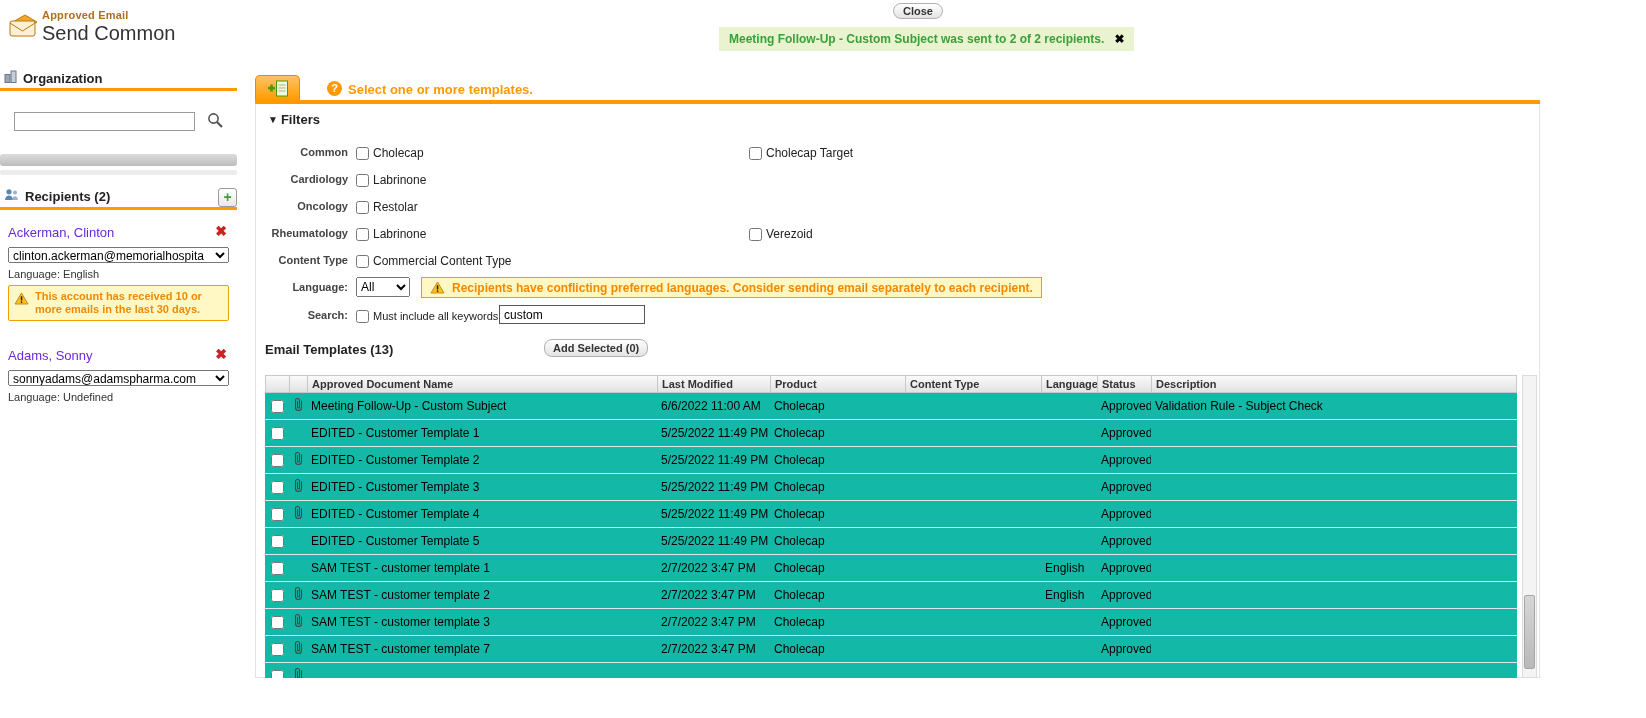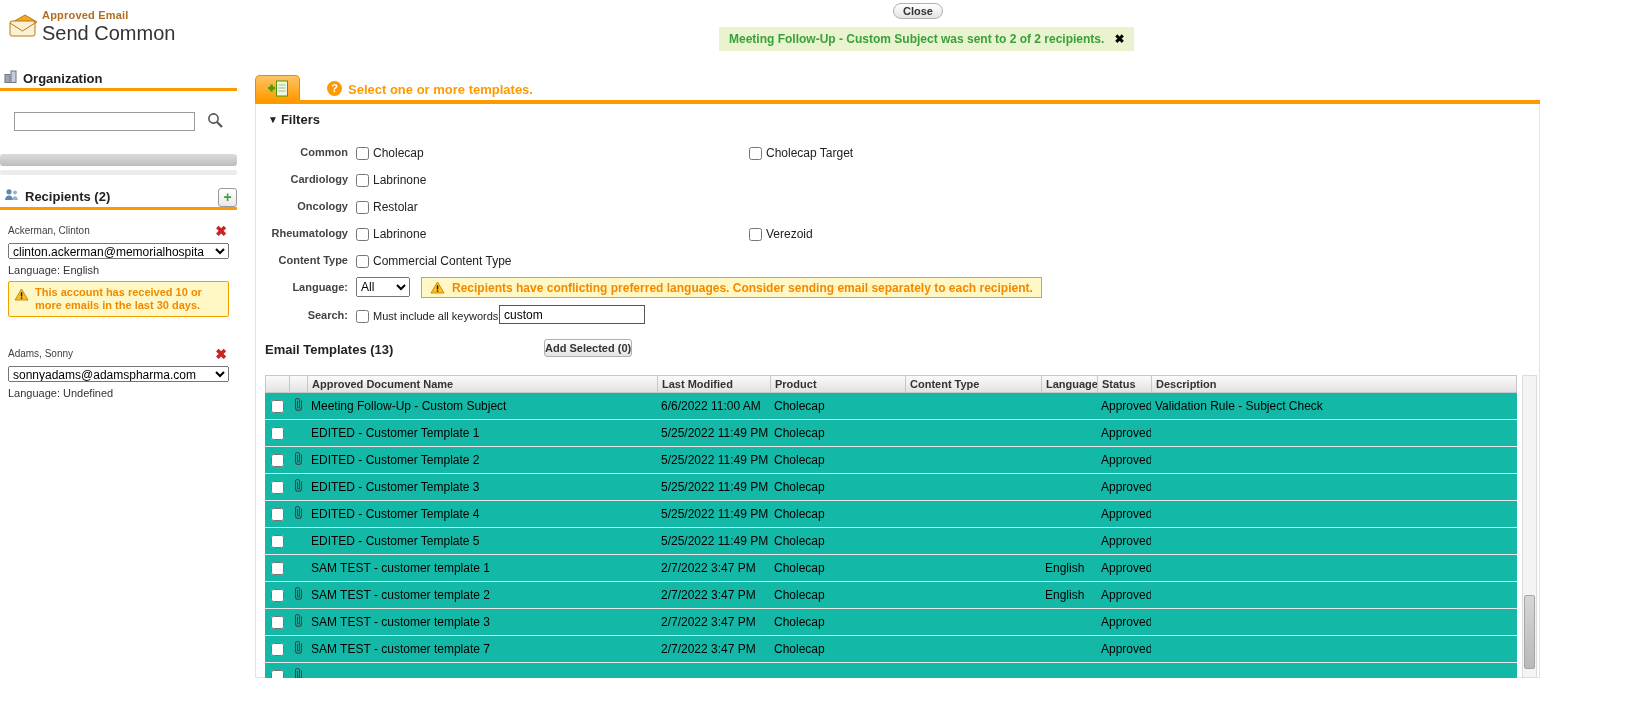--- a/index.html
+++ b/index.html
@@ -18,21 +18,21 @@
   
   #sidebar{position:absolute;left:0;top:66px;width:237px;height:652px}
   .sec-head{position:absolute;left:4px;display:flex;align-items:flex-end;gap:6px;font-size:13px;font-weight:bold;color:#222}
   .rule{position:absolute;left:0;width:237px;height:3px;background:#FF9900}
   .side-search{position:absolute;left:14px;top:46px;width:181px;height:19px;border:1px solid #9a9a9a;padding:0 4px;font-size:12px;font-family:"Liberation Sans",sans-serif}
   .mag-btn{position:absolute;left:203px;top:44px;width:24px;height:22px;background:none;border:none;cursor:pointer;padding:0}
   .gray-bar{position:absolute;left:0;top:88px;width:237px;height:12px;border-radius:3px;background:linear-gradient(#dcdcdc,#bdbdbd)}
   .gray-bar2{position:absolute;left:0;top:104px;width:237px;height:5px;border-radius:2px;background:#ececec}
   .plus-btn{position:absolute;left:218px;top:122px;width:19px;height:19px;border:1px solid #9a9a9a;border-radius:3px;background:linear-gradient(#fff,#e9e9e9);color:#3AA13A;font-size:14px;font-weight:bold;line-height:15px;cursor:pointer}
   .recipient{position:absolute;left:8px;width:221px}
-  .rname{font-size:10px;color:#404040;padding-top:1px}
+  .rname{font-size:13px;color:#6d28d9;padding-top:1px}
   .rx{position:absolute;right:2px;top:0;color:#CC2222;font-size:14px;font-weight:bold;cursor:pointer;line-height:14px}
   .rsel{margin-top:7px;width:100%;height:16px;font-size:12px;font-family:Liberation Sans, sans-serif}
   .rlang{margin-top:5px;font-size:11px;color:#333}
   .rwarn{margin-top:5px;display:flex;align-items:flex-start;gap:6px;padding:4px 5px;background:#FFF8C4;border:1px solid #F0A000;border-radius:2px;color:#F28900;font-size:11px;font-weight:bold;line-height:13px}
   .rwarn svg{flex:none;margin-top:2px}
 
   
   #main{position:absolute;left:255px;top:75px;width:1285px;height:603px}
   .tab{position:absolute;left:0;top:0;width:45px;height:25px;background:linear-gradient(#FFC266,#FF9C00);border:1px solid #E68A00;border-bottom:none;border-radius:5px 5px 0 0;display:flex;align-items:center;justify-content:center;cursor:pointer}
   .orange-bar{position:absolute;left:0;top:25px;width:1285px;height:4px;background:#FF9900}
@@ -46,21 +46,21 @@
   .flabel{position:absolute;left:0;top:4px;width:92px;text-align:right;font-size:11px;font-weight:bold;color:#444}
   .fopt{position:absolute;left:100px;top:0;height:22px;display:flex;align-items:center;gap:4px;font-size:12px;cursor:pointer}
   .fopt2{left:493px}
   input[type=checkbox]{width:13px;height:13px;margin:0;cursor:pointer}
   .lang-sel{position:absolute;left:100px;top:0;width:54px;height:20px;font-size:12px;font-family:"Liberation Sans",sans-serif}
   .lang-warn{position:absolute;left:165px;top:0;height:21px;display:flex;align-items:center;gap:7px;padding:0 8px;background:#FFF8C4;border:1px solid #F0A000;color:#F28900;font-size:12px;font-weight:bold;white-space:nowrap}
   .kw-label{font-size:11px;color:#222}
   .search-input{position:absolute;left:243px;top:0;width:146px;height:19px;border:1px solid #555;padding:0 4px;font-size:12px;font-family:"Liberation Sans",sans-serif}
 
   .tmpl-title{position:absolute;left:9px;top:238px;font-size:13px;font-weight:bold;color:#222}
-  .add-btn{position:absolute;left:288px;top:235px;padding:2px 0;font-family:"Liberation Sans",sans-serif;font-size:11px;font-weight:bold;color:#333;background:linear-gradient(#fff,#e3e3e3);border:1px solid #b0b0b0;border-radius:3px;cursor:pointer}
+  .add-btn{position:absolute;left:288px;top:235px;padding:2px 8px;font-family:"Liberation Sans",sans-serif;font-size:11px;font-weight:bold;color:#333;background:linear-gradient(#fff,#e3e3e3);border:1px solid #b0b0b0;border-radius:8px;cursor:pointer}
 
   .tbl{position:absolute;left:9px;top:271px;width:1252px;height:303px;overflow:hidden}
   .thead,.trow{display:grid;grid-template-columns:24px 18px 350px 113px 135px 136px 56px 54px 1fr}
   .thead{height:18px;background:linear-gradient(#FAFAFA,#E2E2E2);border:1px solid #C8C8C8;font-size:11px;font-weight:bold;color:#333}
   .th{padding-left:4px;line-height:16px;border-right:1px solid #C8C8C8;overflow:hidden;white-space:nowrap;cursor:pointer}
   .th:last-child{border-right:none}
   .trow{height:27px;border-bottom:1px solid #E5E5E5;align-items:center;font-size:12px;background:#14b8a6;cursor:pointer}
   .td{padding-left:4px;overflow:hidden;white-space:nowrap;color:#000}
   .td.cb,.td.att{display:flex;justify-content:center;padding:0}
 

